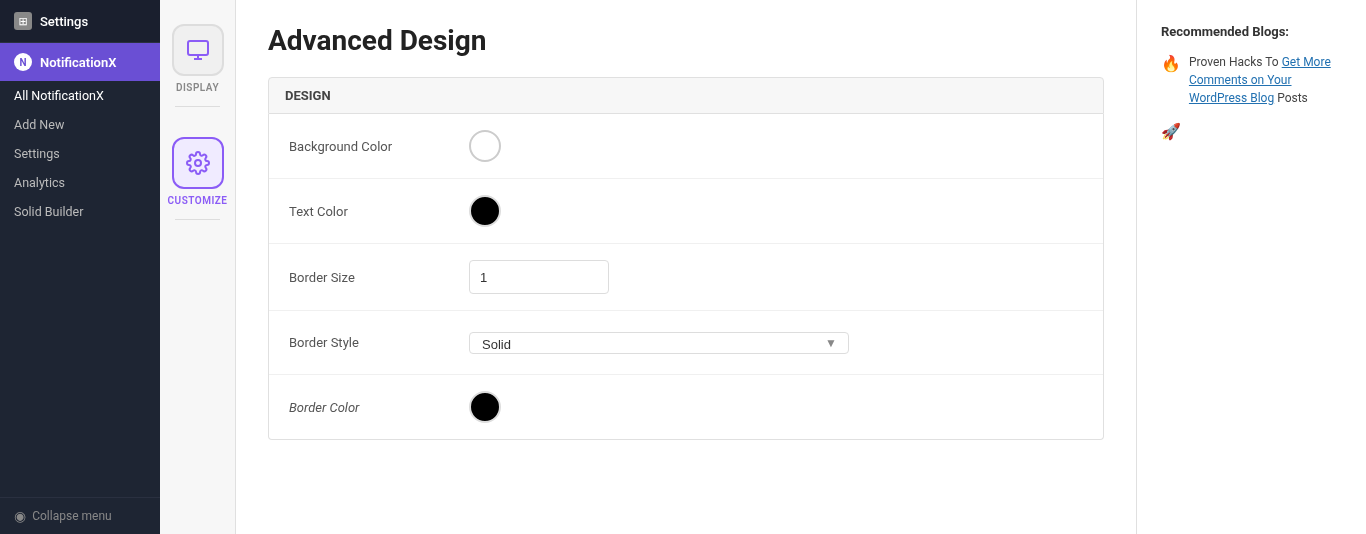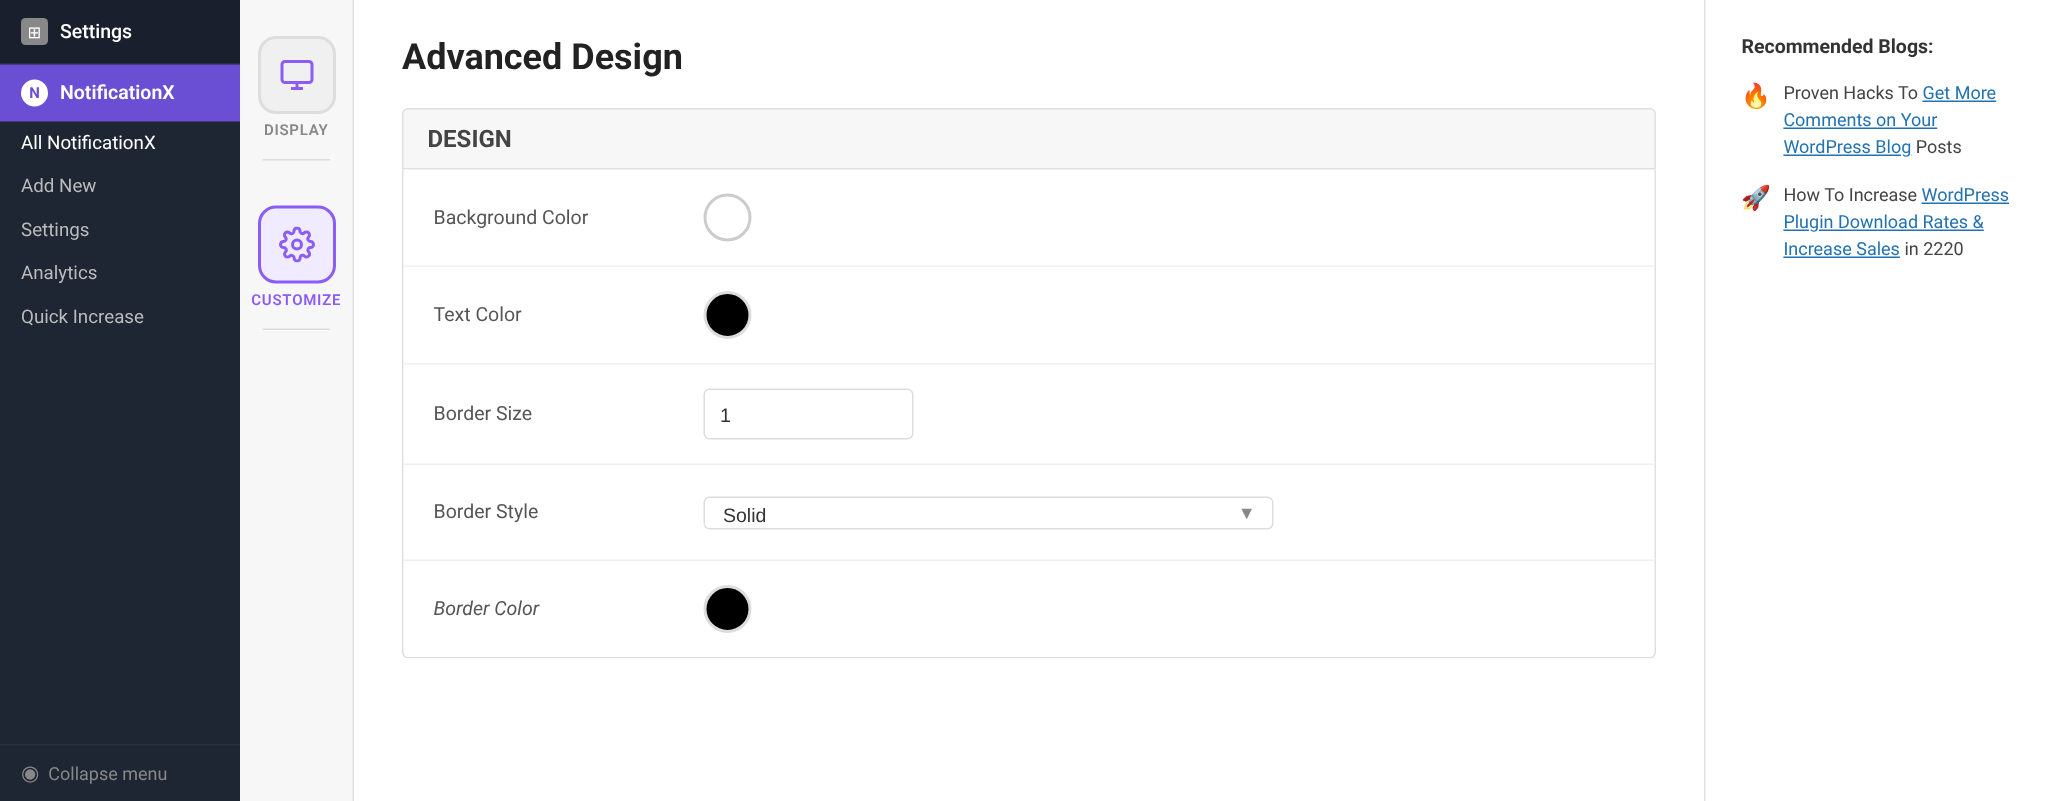--- a/index.html
+++ b/index.html
@@ -131,28 +131,28 @@
     .step-item.active .step-label { color: #8b5cf6; }
 
     
     .content-panel {
       flex: 1;
       background: #fff;
       overflow-y: auto;
       padding: 24px 32px;
     }
     .page-title {
-      font-size: 24px;
+      font-size: 28px;
       font-weight: 700;
       color: #222;
       margin-bottom: 20px;
     }
 
     .section-title {
-      font-size: 16px;
+      font-size: 13px;
       font-weight: 700;
       color: #444;
       background: #f7f7f7;
       padding: 10px 16px;
       border: 1px solid #e0e0e0;
       border-radius: 4px 4px 0 0;
       margin-bottom: 0;
     }
 
     .design-form {
@@ -279,21 +279,21 @@
   <div class="sidebar-item">
     <span>Add New</span>
   </div>
   <div class="sidebar-item">
     <span>Settings</span>
   </div>
   <div class="sidebar-item">
     <span>Analytics</span>
   </div>
   <div class="sidebar-item">
-    <span>Quick Increase</span>
+    <span>Solid Builder</span>
   </div>
   <div class="sidebar-collapse">
     <span class="collapse-icon">◉</span>
     <span>Collapse menu</span>
   </div>
 </div>
 
 <div class="main-area">
 
   <div class="steps-panel">
@@ -377,19 +377,16 @@
 
     <div class="blog-item">
       <span class="blog-emoji">🔥</span>
       <span class="blog-text">
         Proven Hacks To <a href="#">Get More Comments on Your WordPress Blog</a> Posts
       </span>
     </div>
 
     <div class="blog-item">
       <span class="blog-emoji">🚀</span>
-      <span class="blog-text">
-        How To Increase <a href="#">WordPress Plugin Download Rates &amp; Increase Sales</a> in 2220
-      </span>
     </div>
   </div>
 
 </div>
 
 </body></html>

